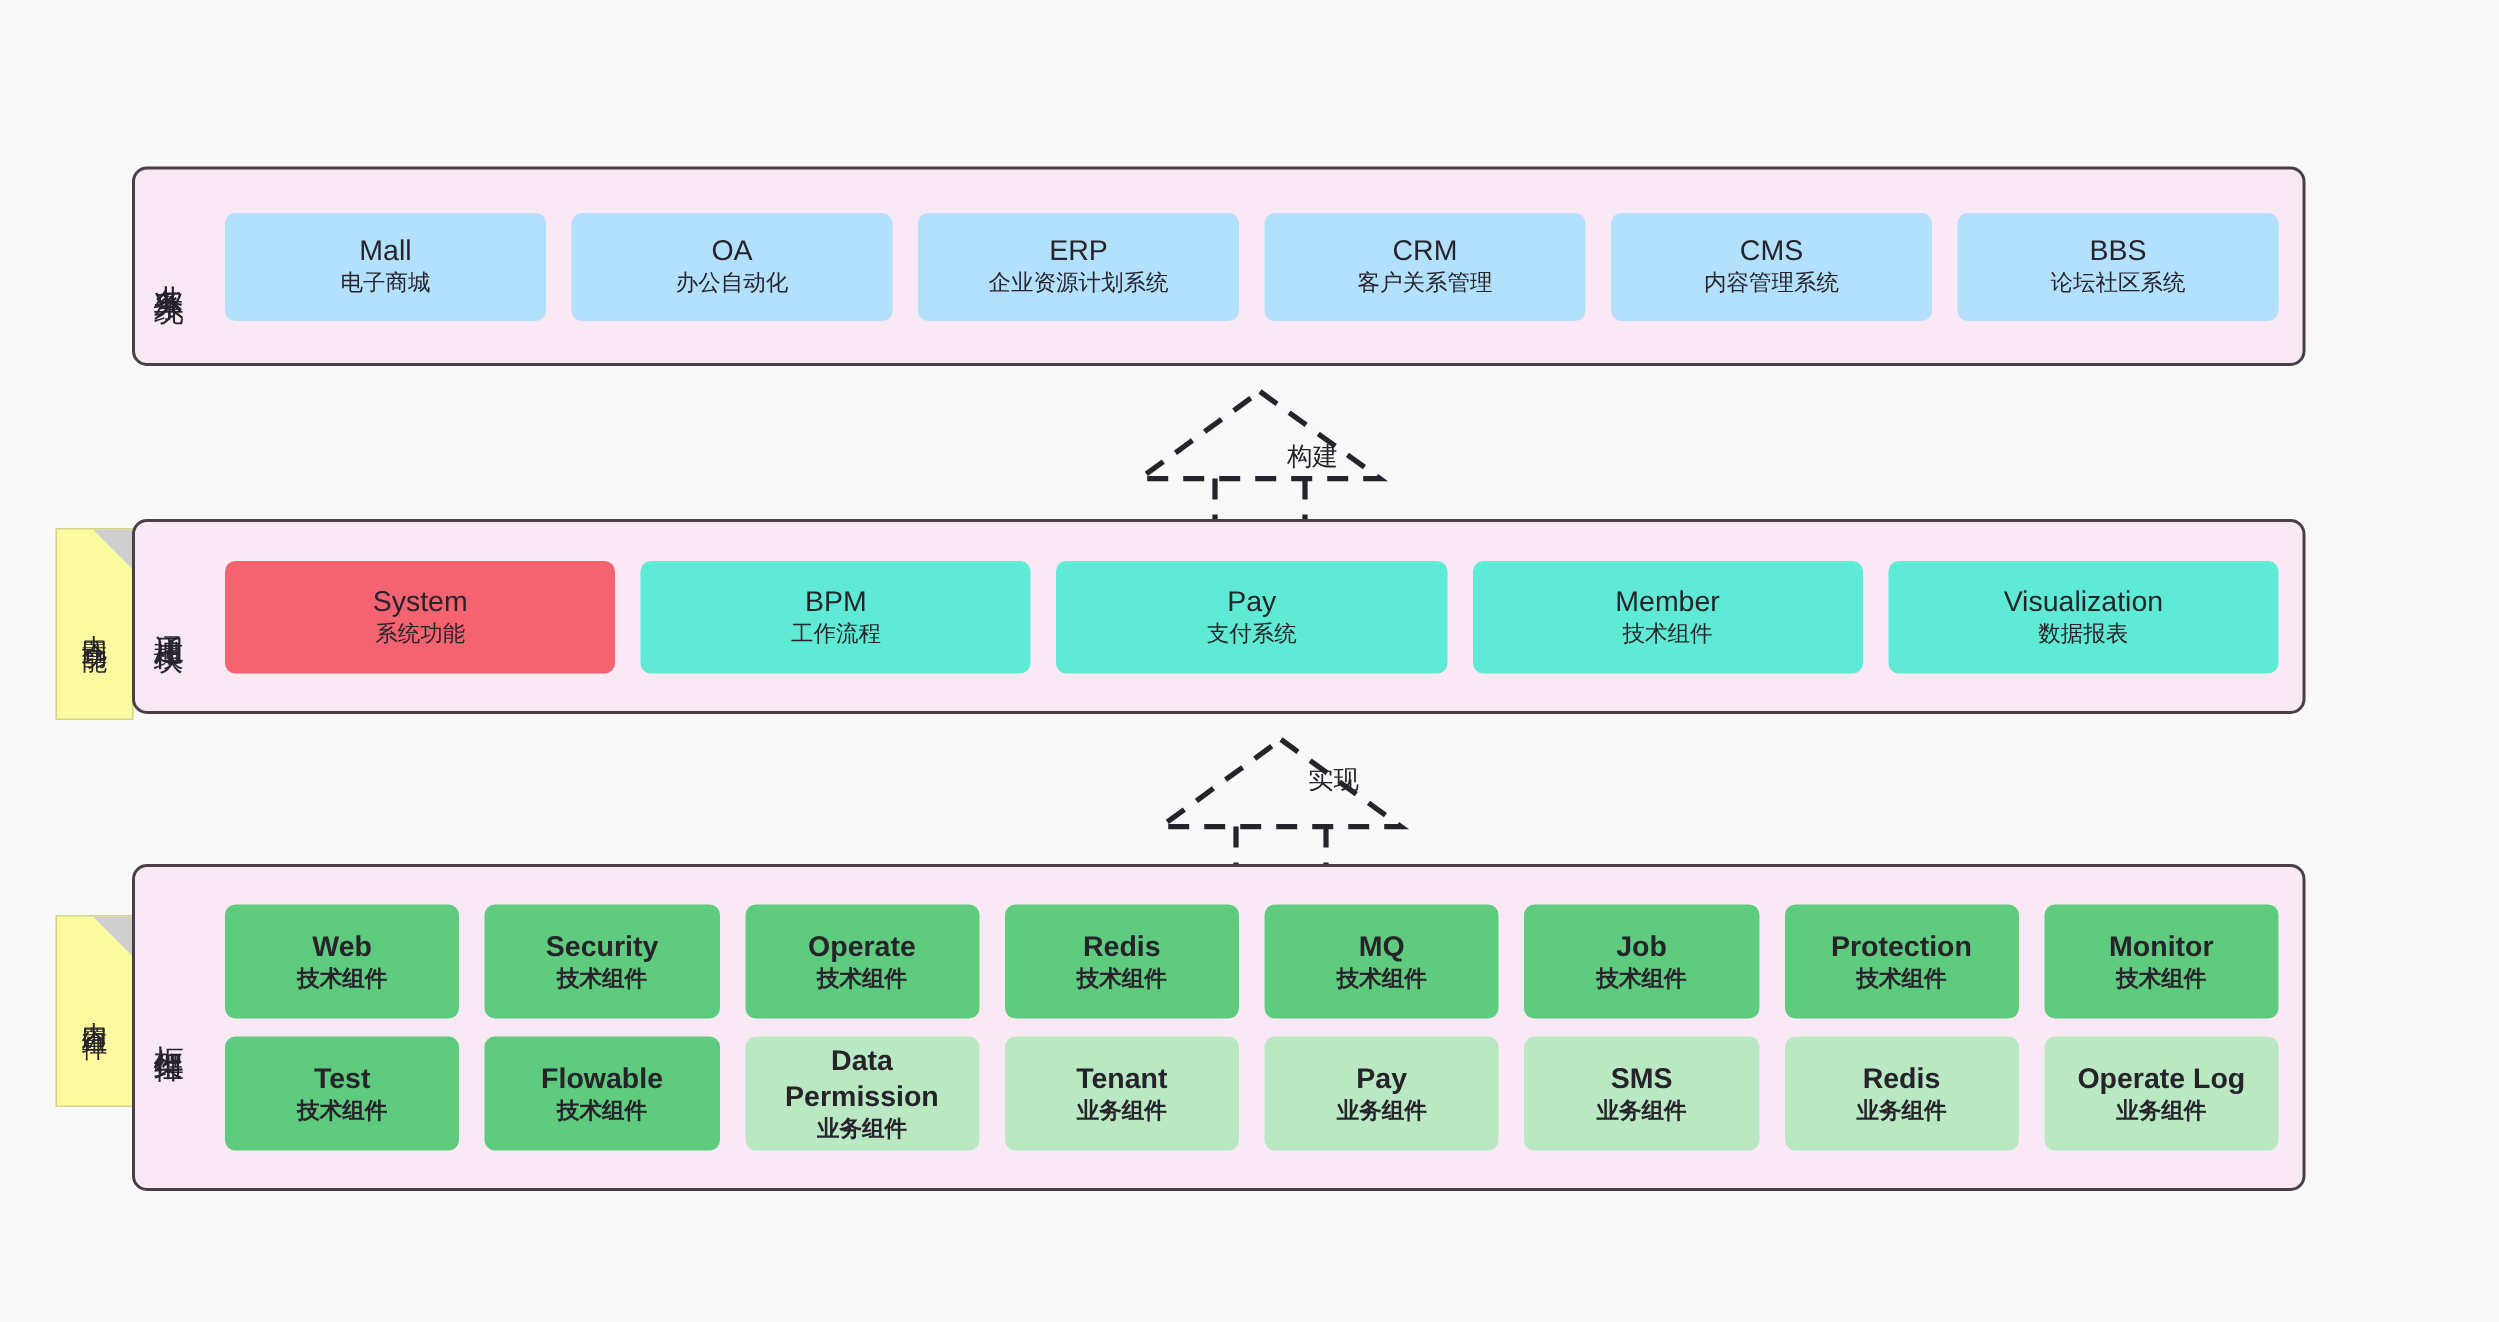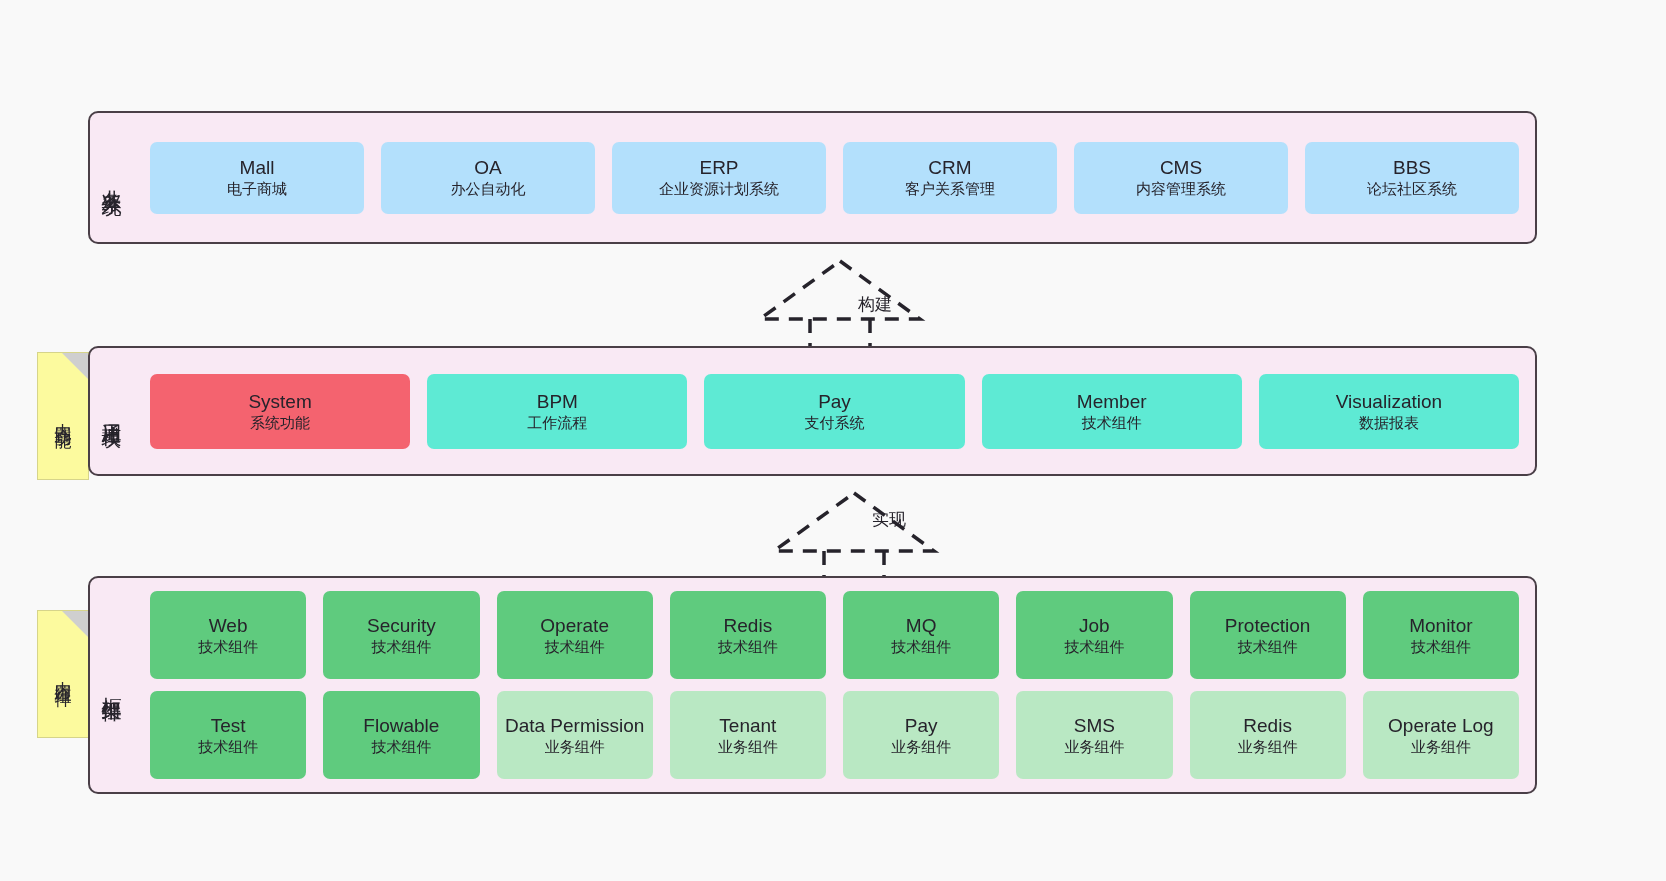--- a/index.html
+++ b/index.html
@@ -84,21 +84,21 @@
   .card.green       { background: #5fcb7e; }
   .card.greenlight  { background: #b9e8c3; }
 
   
   #band-business  { left: 88px;  top: 111px; width: 1449px; height: 133px; }
   #band-common    { left: 88px;  top: 346px; width: 1449px; height: 130px; }
   #band-framework { left: 88px;  top: 576px; width: 1449px; height: 218px; }
 
   #band-business .card  { height: 72px; }
   #band-common   .card  { height: 75px; }
-  #band-framework .card { height: 88px; }
+  #band-framework .card { height: 76px; font-weight: bold; }
 
   
   .note {
     position: absolute;
     background: #fcfa9e;
     border: 1px solid #d6d48a;
     display: flex;
     align-items: center;
     justify-content: center;
     font-size: 17px;

